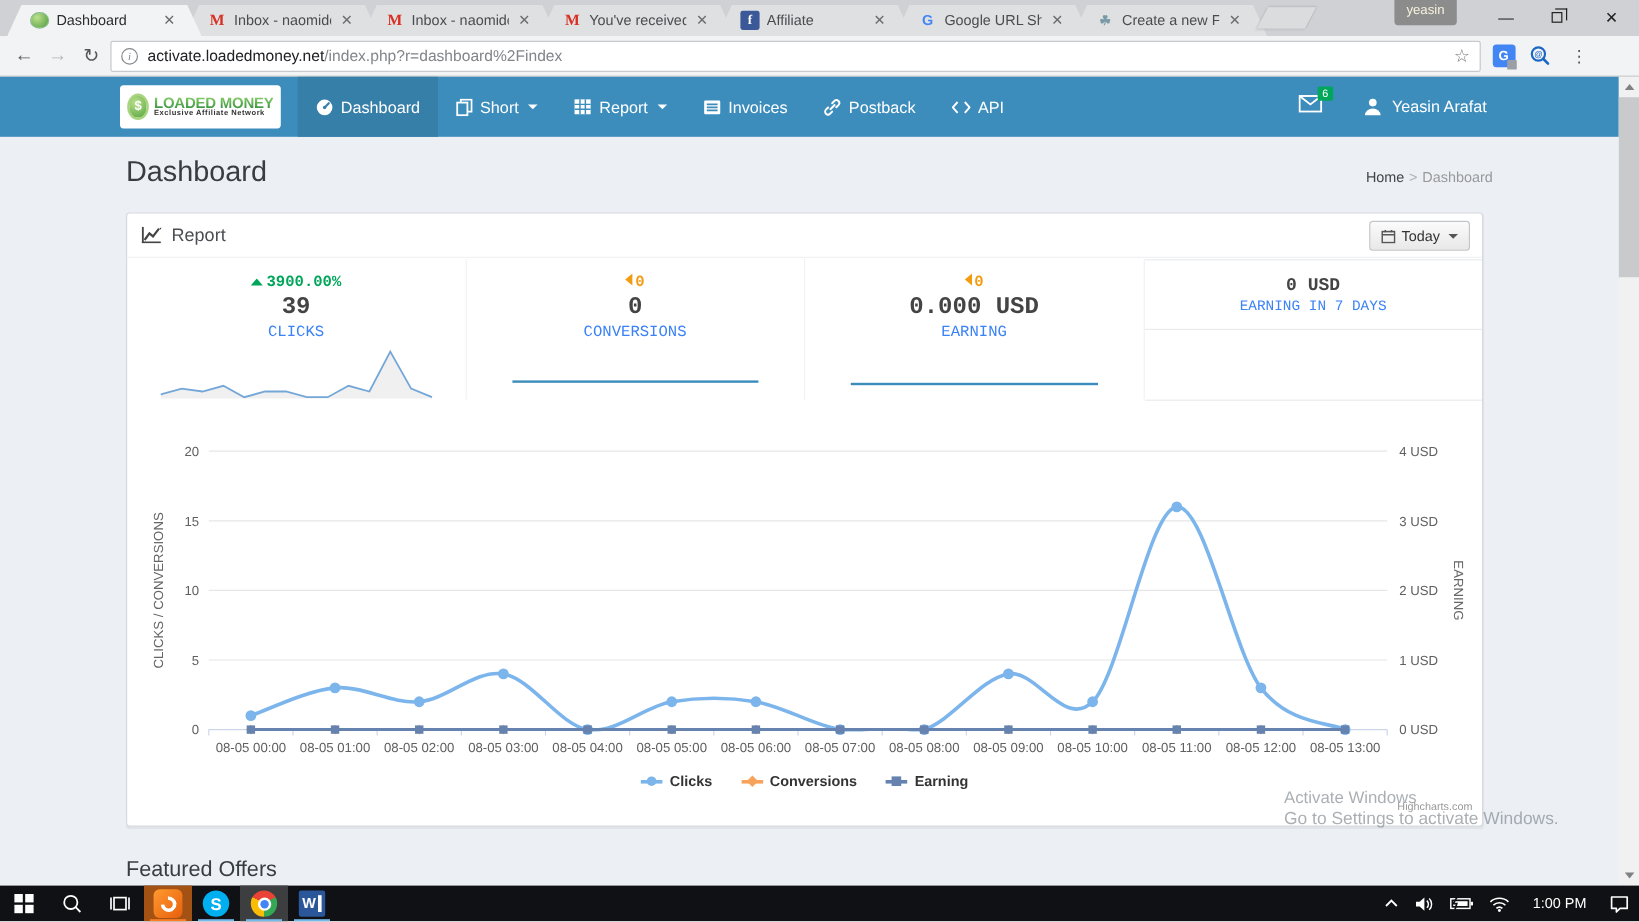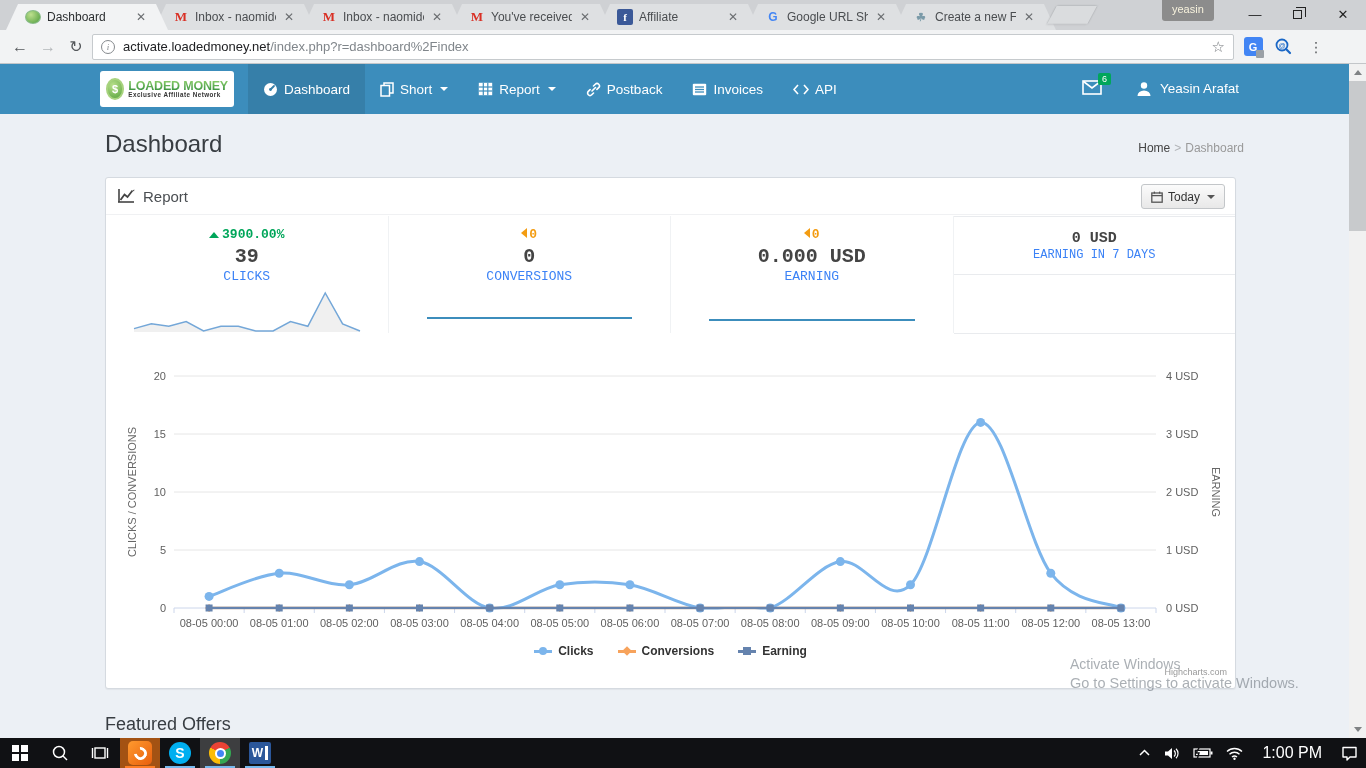--- a/index.html
+++ b/index.html
@@ -128,21 +128,21 @@
   .win-grid span { background:#fff; }
   .uc-ic { width:24px; height:24px; border-radius:5px; background:linear-gradient(135deg,#ff9a2e,#e85f0e); display:flex; align-items:center; justify-content:center; }
   .uc-swirl { width:13px; height:13px; border:3px solid #fff; border-left-color:transparent; border-radius:50%; transform:rotate(40deg); }
   .skype-ic { width:22px; height:22px; border-radius:50%; background:#00aff0; color:#fff; font-weight:bold; font-size:14px; display:flex; align-items:center; justify-content:center; }
   .chrome-ic { width:22px; height:22px; border-radius:50%; background:conic-gradient(from -60deg,#ea4335 0 120deg,#34a853 120deg 240deg,#fbbc05 240deg 360deg); display:flex; align-items:center; justify-content:center; }
   .chrome-ic span { width:11px; height:11px; border-radius:50%; background:#fff; display:flex; align-items:center; justify-content:center; }
   .chrome-ic span i { width:7px; height:7px; border-radius:50%; background:#4285f4; }
   .word-ic { width:22px; height:22px; background:#2b579a; border-radius:2px; color:#fff; font-weight:bold; font-size:12px; display:flex; align-items:center; justify-content:center; }
   .word-ic:after { content:""; width:3px; height:14px; background:#fff; margin-left:2px; }
   .tray { position:absolute; right:8px; top:0; height:30px; display:flex; align-items:center; gap:13px; }
-  .tray-time { color:#fff; font-size:16px; padding:0 6px; }
+  .tray-time { color:#fff; font-size:12px; padding:0 6px; }
 </style>
 </head>
 <body>
 
 <div class="screen">
 
   <div class="abs tabstrip">
     <div class="abs tab active" style="left:6px">
       <span class="fav fav-lm"></span>
       <span class="tab-title">Dashboard</span>
@@ -239,35 +239,35 @@
             <rect x="0.8" y="0.8" width="13.4" height="12.4" fill="#fff"></rect>
             <line x1="0.8" y1="5" x2="14.2" y2="5" stroke="#3c8dbc" stroke-width="1.2"></line>
             <line x1="0.8" y1="9" x2="14.2" y2="9" stroke="#3c8dbc" stroke-width="1.2"></line>
             <line x1="5.3" y1="0.8" x2="5.3" y2="13.2" stroke="#3c8dbc" stroke-width="1.2"></line>
             <line x1="9.8" y1="0.8" x2="9.8" y2="13.2" stroke="#3c8dbc" stroke-width="1.2"></line>
           </svg>
         <span>Report</span>
         <span class="caret-down"></span>
       </div>
       <div class="nav-item">
-        <svg width="15" height="15" viewBox="0 0 15 15">
-            <path d="M6 9 L9.5 5.5" stroke="#fff" stroke-width="1.6" stroke-linecap="round"></path>
-            <path d="M7.5 4 l1.8-1.8 a2.4 2.4 0 0 1 3.4 3.4 L10.9 7.4" fill="none" stroke="#fff" stroke-width="1.6" stroke-linecap="round"></path>
-            <path d="M7.5 11 l-1.8 1.8 a2.4 2.4 0 0 1-3.4-3.4 L4.1 7.6" fill="none" stroke="#fff" stroke-width="1.6" stroke-linecap="round"></path>
-          </svg>
-        <span>Postback</span>
-      </div>
-      <div class="nav-item">
         <svg width="15" height="13" viewBox="0 0 15 13">
             <rect x="0.8" y="0.8" width="13.4" height="11.4" rx="1" fill="#fff"></rect>
             <line x1="3" y1="4" x2="12" y2="4" stroke="#3c8dbc" stroke-width="1.3"></line>
             <line x1="3" y1="6.5" x2="12" y2="6.5" stroke="#3c8dbc" stroke-width="1.3"></line>
             <line x1="3" y1="9" x2="12" y2="9" stroke="#3c8dbc" stroke-width="1.3"></line>
           </svg>
         <span>Invoices</span>
+      </div>
+      <div class="nav-item">
+        <svg width="15" height="15" viewBox="0 0 15 15">
+            <path d="M6 9 L9.5 5.5" stroke="#fff" stroke-width="1.6" stroke-linecap="round"></path>
+            <path d="M7.5 4 l1.8-1.8 a2.4 2.4 0 0 1 3.4 3.4 L10.9 7.4" fill="none" stroke="#fff" stroke-width="1.6" stroke-linecap="round"></path>
+            <path d="M7.5 11 l-1.8 1.8 a2.4 2.4 0 0 1-3.4-3.4 L4.1 7.6" fill="none" stroke="#fff" stroke-width="1.6" stroke-linecap="round"></path>
+          </svg>
+        <span>Postback</span>
       </div>
       <div class="nav-item">
         <svg width="16" height="13" viewBox="0 0 16 13">
             <path d="M5 2 L1 6.5 L5 11" fill="none" stroke="#fff" stroke-width="1.6" stroke-linejoin="round"></path>
             <path d="M11 2 L15 6.5 L11 11" fill="none" stroke="#fff" stroke-width="1.6" stroke-linejoin="round"></path>
           </svg>
         <span>API</span>
       </div>
     </div>
     <div class="nav-right">

